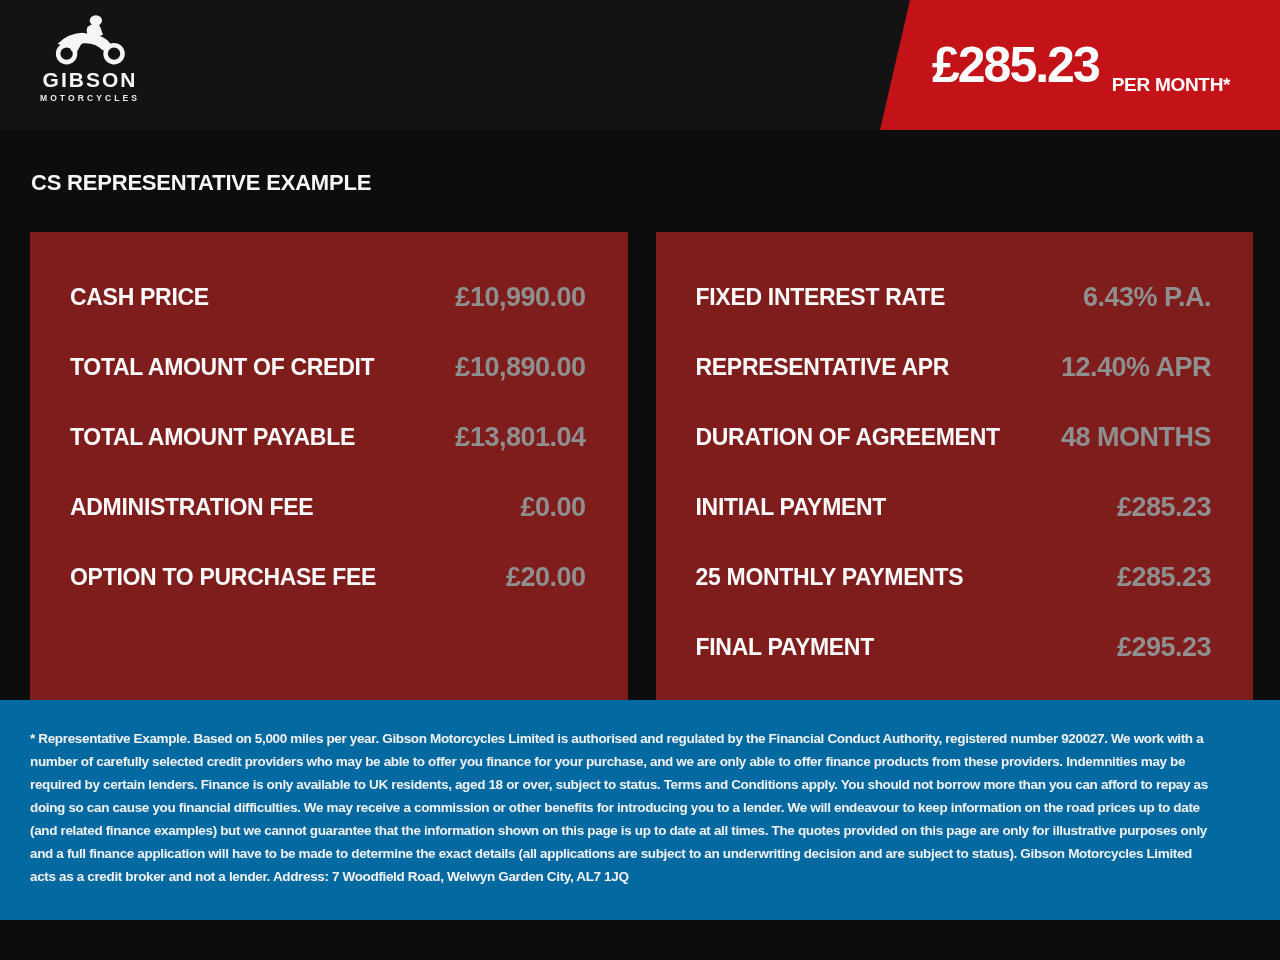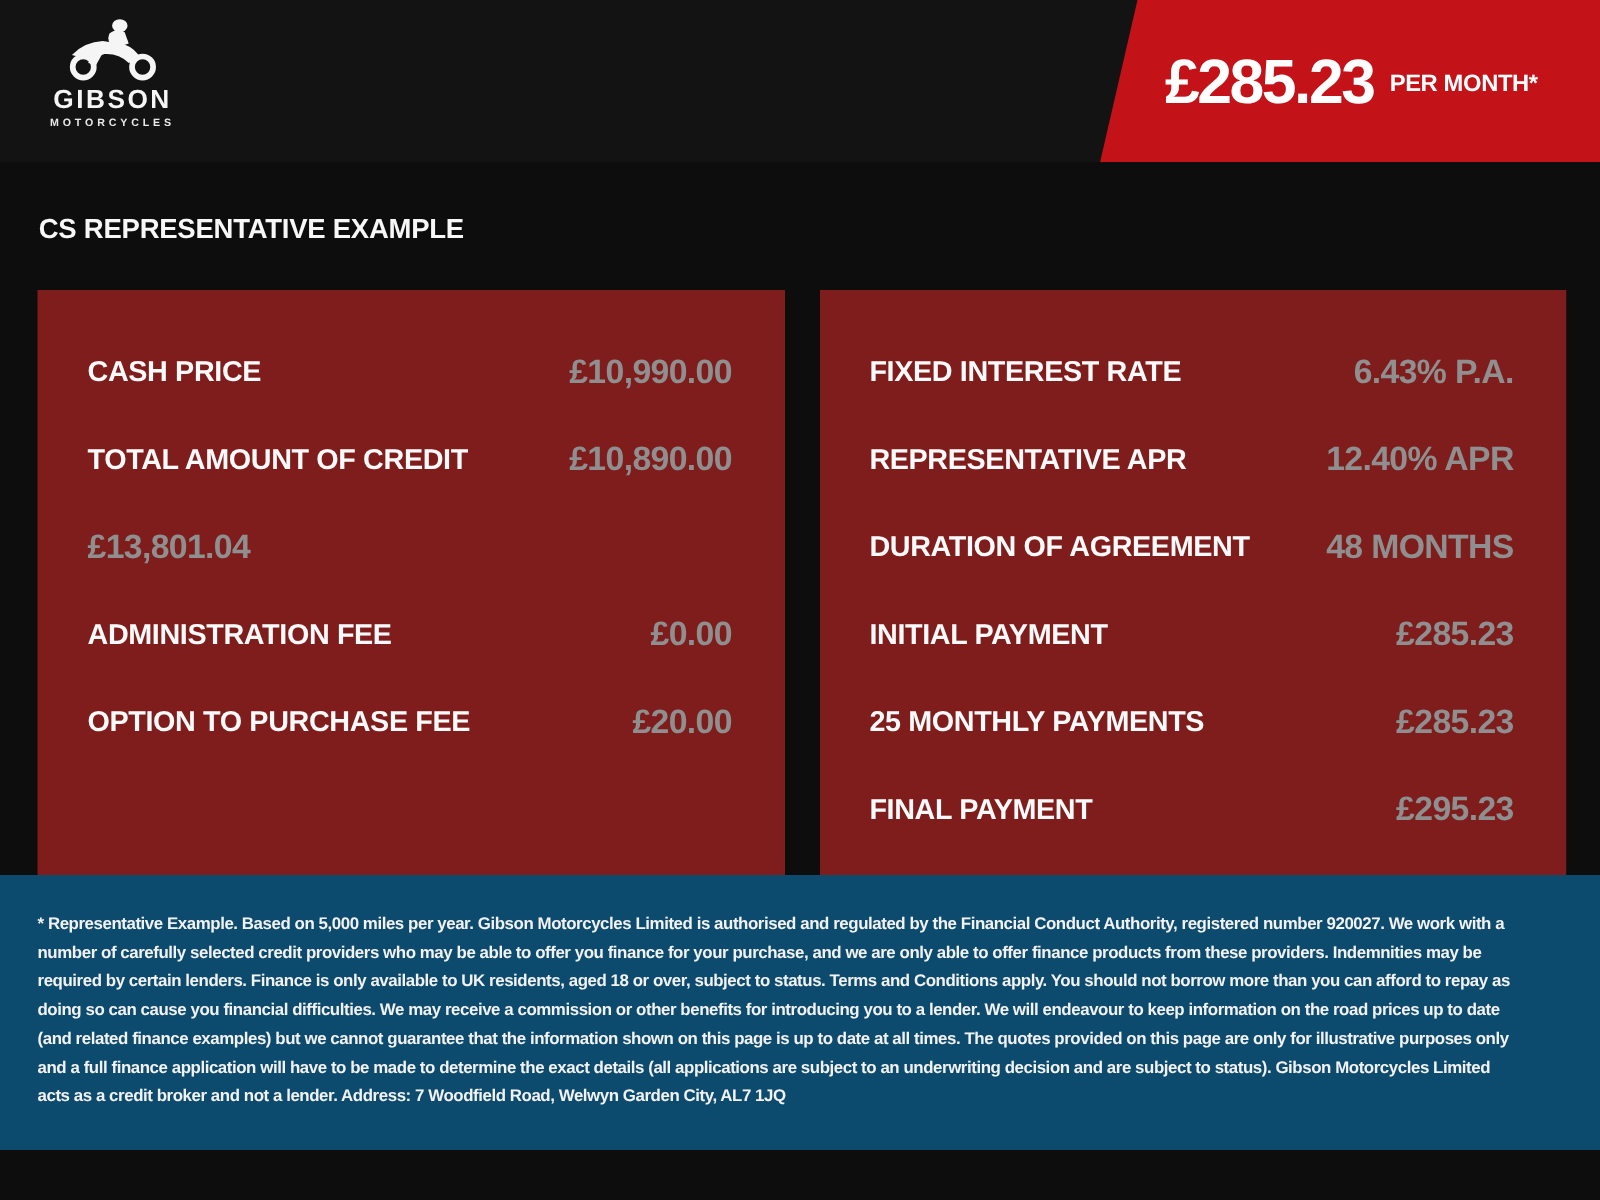--- a/index.html
+++ b/index.html
@@ -54,21 +54,21 @@
     letter-spacing: -2px;
     align-self: center;
     line-height: 130px;
   }
   .price-banner .per {
     font-size: 19px; font-weight: 700; color: #fff;
     letter-spacing: -0.3px;
     margin-left: 13px;
     align-self: center;
     position: relative;
-    top: 3px;
+    top: 20px;
   }
 
   
   main { flex: 1 1 auto; position: relative; background: #0d0d0d; }
   h1.page-title {
     margin: 40px 0 0 31px;
     font-size: 22px; font-weight: 700;
     letter-spacing: -0.2px;
     color: #f7f7f7;
   }
@@ -98,21 +98,21 @@
     font-size: 27px; font-weight: 700; color: #8f8f8f;
     letter-spacing: -0.5px;
     white-space: nowrap;
     text-align: right;
   }
 
   
   footer {
     flex: 0 0 auto;
     height: 220px;
-    background: #0c4a6e;
+    background: #0369a1;
     padding: 27px 68px 0 30px;
   }
   footer p {
     font-size: 13.5px;
     font-weight: 700;
     letter-spacing: -0.35px;
     line-height: 23px;
     color: #f2f2f2;
   }
 </style>
@@ -151,20 +151,21 @@
       <section class="panel">
         <div class="row">
           <span class="lbl">CASH PRICE</span>
           <span class="val">£10,990.00</span>
         </div>
         <div class="row">
           <span class="lbl">TOTAL AMOUNT OF CREDIT</span>
           <span class="val">£10,890.00</span>
         </div>
         <div class="row">
+          <span class="lbl">TOTAL AMOUNT PAYABLE</span>
           <span class="val">£13,801.04</span>
         </div>
         <div class="row">
           <span class="lbl">ADMINISTRATION FEE</span>
           <span class="val">£0.00</span>
         </div>
         <div class="row">
           <span class="lbl">OPTION TO PURCHASE FEE</span>
           <span class="val">£20.00</span>
         </div>

